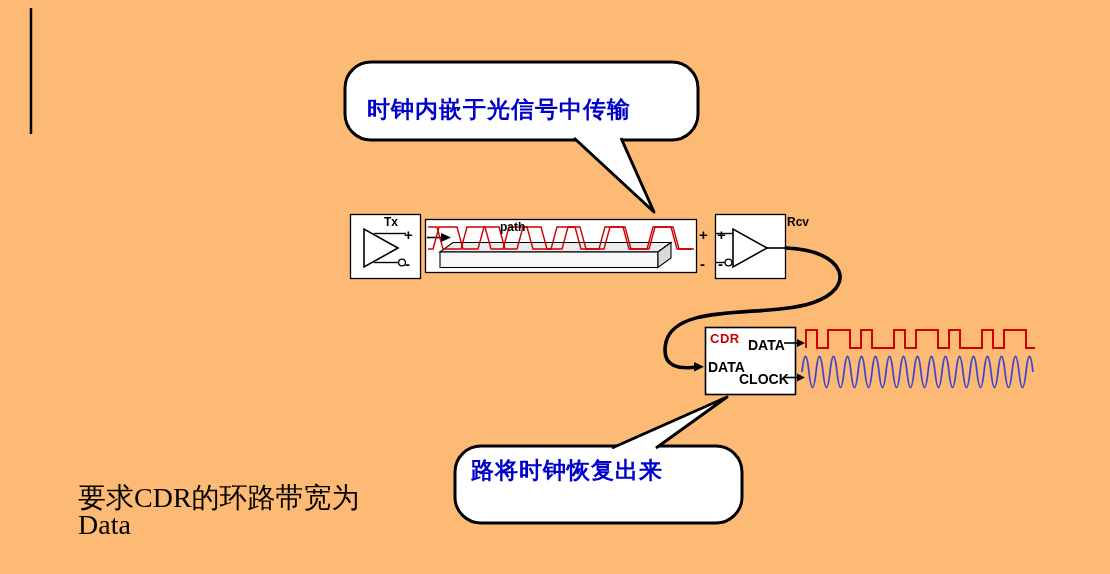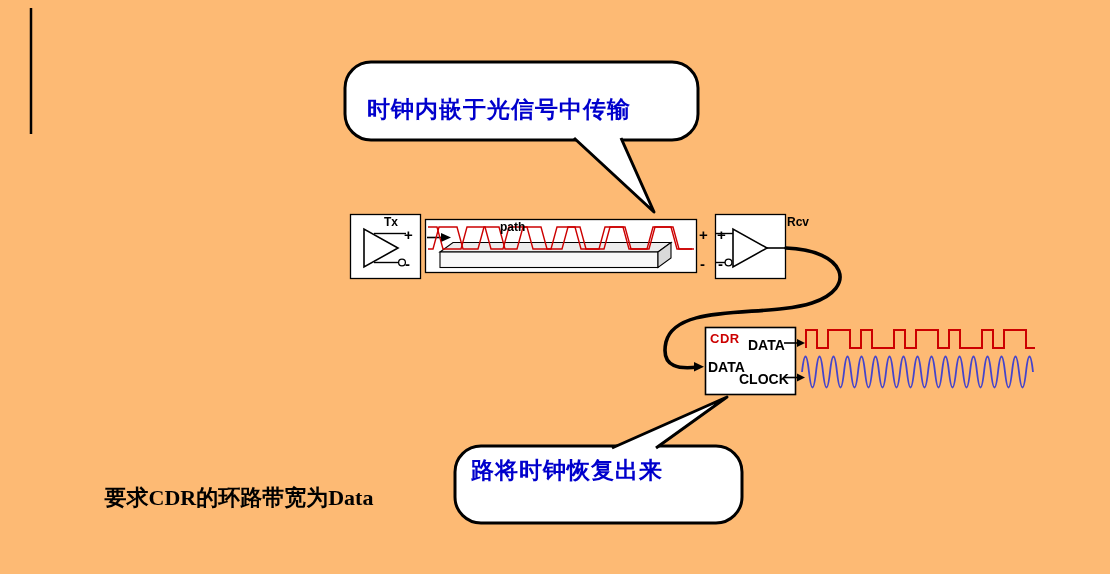--- a/index.html
+++ b/index.html
@@ -8,22 +8,22 @@
   .layer{position:absolute;left:0;top:0;}
   .lbl{position:absolute;line-height:1;color:#000;font-weight:bold;white-space:nowrap;}
   .lbl-sm{font-size:12px;}
   .sign{position:absolute;line-height:1;color:#000;font-weight:bold;font-size:15px;white-space:nowrap;}
   .bubble-text{position:absolute;color:#0000cc;font-weight:bold;font-size:23px;
                letter-spacing:1px;white-space:nowrap;}
   .bubble-text .line{line-height:31px;}
   .cdr-title{position:absolute;line-height:1;font-size:13px;font-weight:bold;color:#cc0000;
              letter-spacing:0.5px;white-space:nowrap;}
   .cdr-port{position:absolute;line-height:1;font-size:14px;font-weight:bold;color:#000;white-space:nowrap;}
-  .caption{position:absolute;left:78px;top:484px;width:322px;text-align:center;
-           font-family:"Liberation Serif","DejaVu Serif",serif;font-size:22px;line-height:27px;color:#000;font-weight:bold;}
+  .caption{position:absolute;left:78px;top:484px;width:322px;text-align:left;
+           font-family:"Liberation Serif","DejaVu Serif",serif;font-size:28px;line-height:27px;color:#000;}
 </style>
 </head>
 <body>
 
 <div class="canvas">
 
   <svg class="layer" width="1110" height="574" viewBox="0 0 1110 574">
 
     <line x1="31" y1="8" x2="31" y2="134" stroke="#000" stroke-width="2.5"></line>
 

